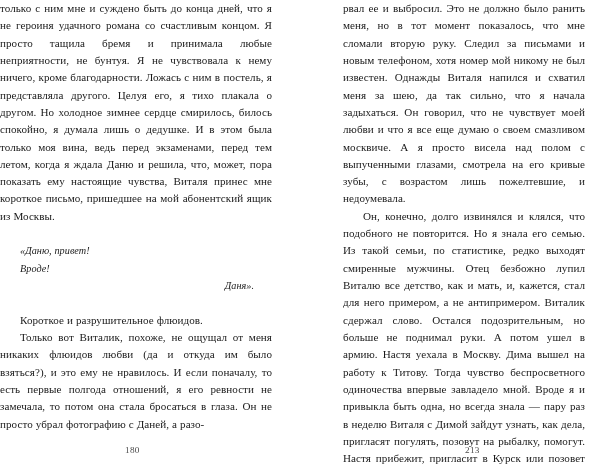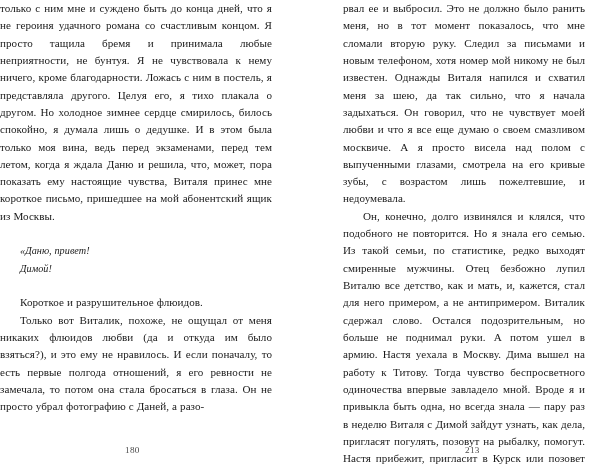--- a/index.html
+++ b/index.html
@@ -118,21 +118,22 @@
 <div class="spread">
 
   <div class="page page-left">
     <div class="textblock">
       <p class="cont">только с ним мне и суждено быть до конца дней, что я не героиня удачного романа со счастливым концом. Я просто тащила бремя и принимала любые неприятности, не бунтуя. Я не чувствовала к нему ничего, кроме благодарности. Ложась с ним в постель, я представляла другого. Целуя его, я тихо плакала о другом. Но холодное зимнее сердце смирилось, билось спокойно, я думала лишь о дедушке. И в этом была только моя вина, ведь перед экзаменами, перед тем летом, когда я ждала Даню и решила, что, может, пора показать ему настоящие чувства, Виталя принес мне короткое письмо, пришедшее на мой абонентский ящик из Москвы.</p>
 
       <div class="gap"></div>
 
       <div class="letter">
         <p class="salute">«Даню, привет!</p>
-        <p class="farewell">Димой!</p>
+        <p class="farewell">Вроде!</p>
+        <p class="signature">Даня».</p>
       </div>
 
       <div class="gap-small"></div>
 
       <p>Короткое и разрушительное флюидов.</p>
       <p>Только вот Виталик, похоже, не ощущал от меня никаких флюидов любви (да и откуда им было взяться?), и это ему не нравилось. И если поначалу, то есть первые полгода отношений, я его ревности не замечала, то потом она стала бросаться в глаза. Он не просто убрал фотографию с Даней, а разо-</p>
     </div>
     <div class="folio folio-left">180</div>
   </div>
 

